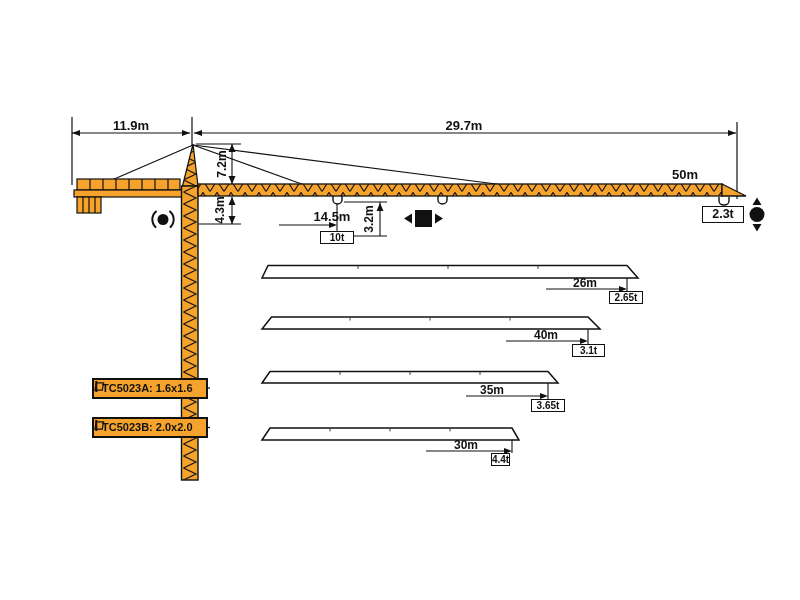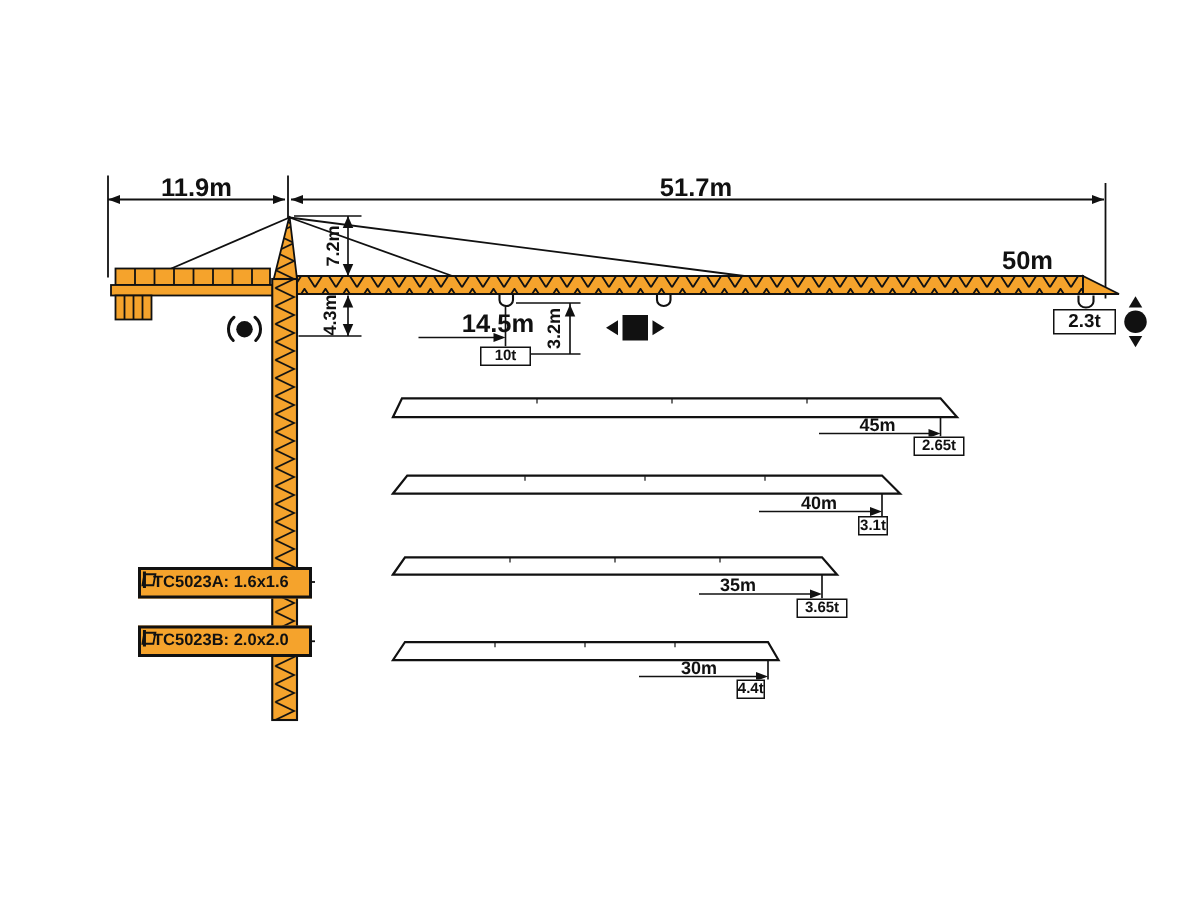--- a/index.html
+++ b/index.html
@@ -3,21 +3,21 @@
 <meta charset="utf-8">
 <style>
   html,body{margin:0;padding:0;background:#fff;}
   .canvas{
     position:relative;width:800px;height:600px;background:#ffffff;
     font-family:"Liberation Sans","DejaVu Sans",sans-serif;color:#111;
     overflow:hidden;
   }
   .canvas svg{position:absolute;left:0;top:0;}
   .lbl{
-    position:absolute;font-weight:700;font-size:17px;color:#111;
+    position:absolute;font-weight:700;font-size:13px;color:#111;
     transform:translate(-50%,-50%);white-space:nowrap;line-height:1;
   }
   .lbl.sm{font-size:12px;}
   .lbl.rot{transform:translate(-50%,-50%) rotate(-90deg);font-size:12px;}
   .vbox{
     position:absolute;background:#fff;border:1.5px solid #111;
     display:flex;align-items:center;justify-content:center;
     font-weight:700;font-size:10px;line-height:1;box-sizing:border-box;
   }
   .vbox.big{font-size:12.5px;}
@@ -221,37 +221,37 @@
       <line x1="168" y1="427.5" x2="176" y2="427.5"></line>
       <line x1="203" y1="427.5" x2="210" y2="427.5"></line>
     </g>
     <g fill="#111">
       <polygon points="181,427.5 174,424.5 174,430.5"></polygon>
       <polygon points="198,427.5 205,424.5 205,430.5"></polygon>
     </g>
   </svg>
 
   <div class="lbl" style="left:131px;top:125px;">11.9m</div>
-  <div class="lbl" style="left:464px;top:125px;">51.7m</div>
+  <div class="lbl" style="left:464px;top:125px;">29.7m</div>
 
   <div class="lbl rot" style="left:222px;top:164px;">7.2m</div>
   <div class="lbl rot" style="left:220px;top:210px;">4.3m</div>
 
   <div class="lbl" style="left:308px;top:216px;margin-left:24px;">14.5m</div>
   <div class="lbl rot" style="left:369px;top:219px;">3.2m</div>
   <div class="lbl" style="left:663px;top:174px;padding-left:44px;">50m</div>
 
   <div class="vbox" style="left:320px;top:231px;width:34px;height:13px;">10t</div>
   <div class="vbox big" style="left:702px;top:206px;width:42px;height:17px;">2.3t</div>
 
-  <div class="lbl sm" style="left:585px;top:283px;">45m</div>
+  <div class="lbl sm" style="left:585px;top:283px;">26m</div>
   <div class="vbox" style="left:609px;top:291px;width:34px;height:13px;">2.65t</div>
 
   <div class="lbl sm" style="left:546px;top:335px;">40m</div>
-  <div class="vbox" style="left:572px;top:344px;width:20px;height:13px;">3.1t</div>
+  <div class="vbox" style="left:572px;top:344px;width:33px;height:13px;">3.1t</div>
 
   <div class="lbl sm" style="left:492px;top:390px;">35m</div>
   <div class="vbox" style="left:531px;top:399px;width:34px;height:13px;">3.65t</div>
 
   <div class="lbl sm" style="left:466px;top:445px;">30m</div>
   <div class="vbox" style="left:491px;top:453px;width:19px;height:13px;">4.4t</div>
 
   <div class="model-box" style="left:52px;top:378px;width:116px;height:21px;background:#F5A32C;">
     <span class="glyph">
       <svg width="11" height="13" viewBox="0 0 12 14">

